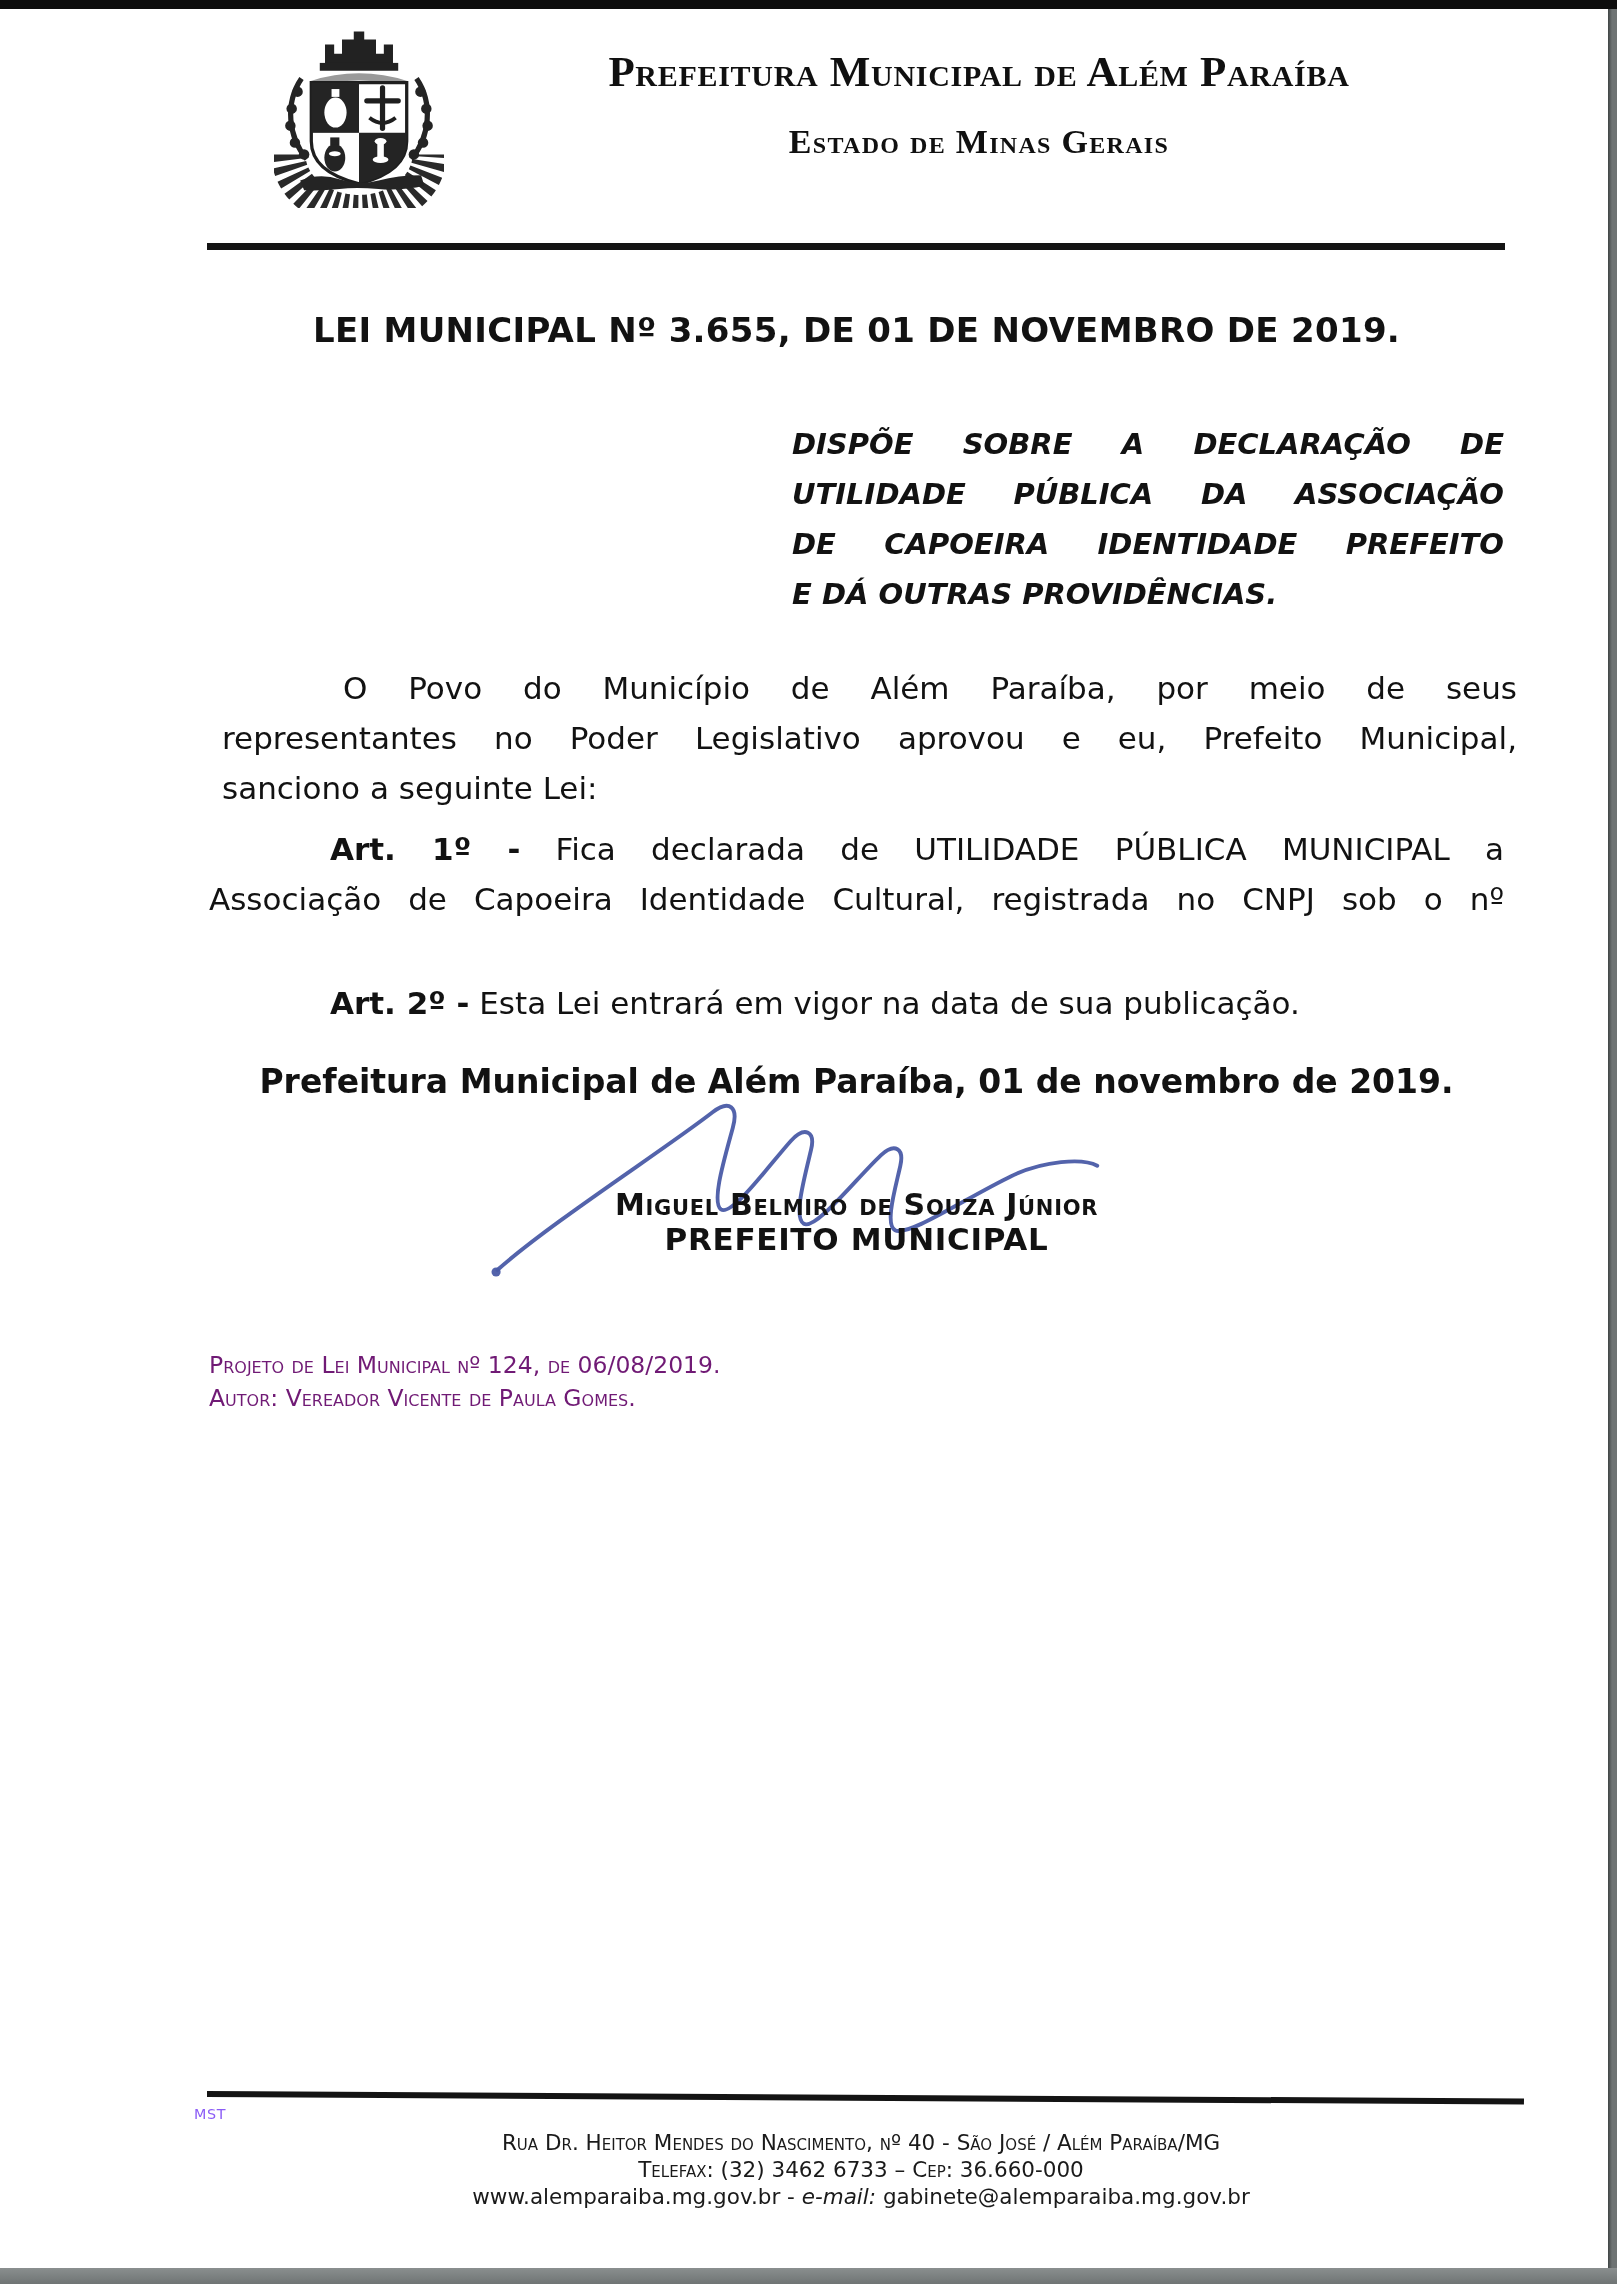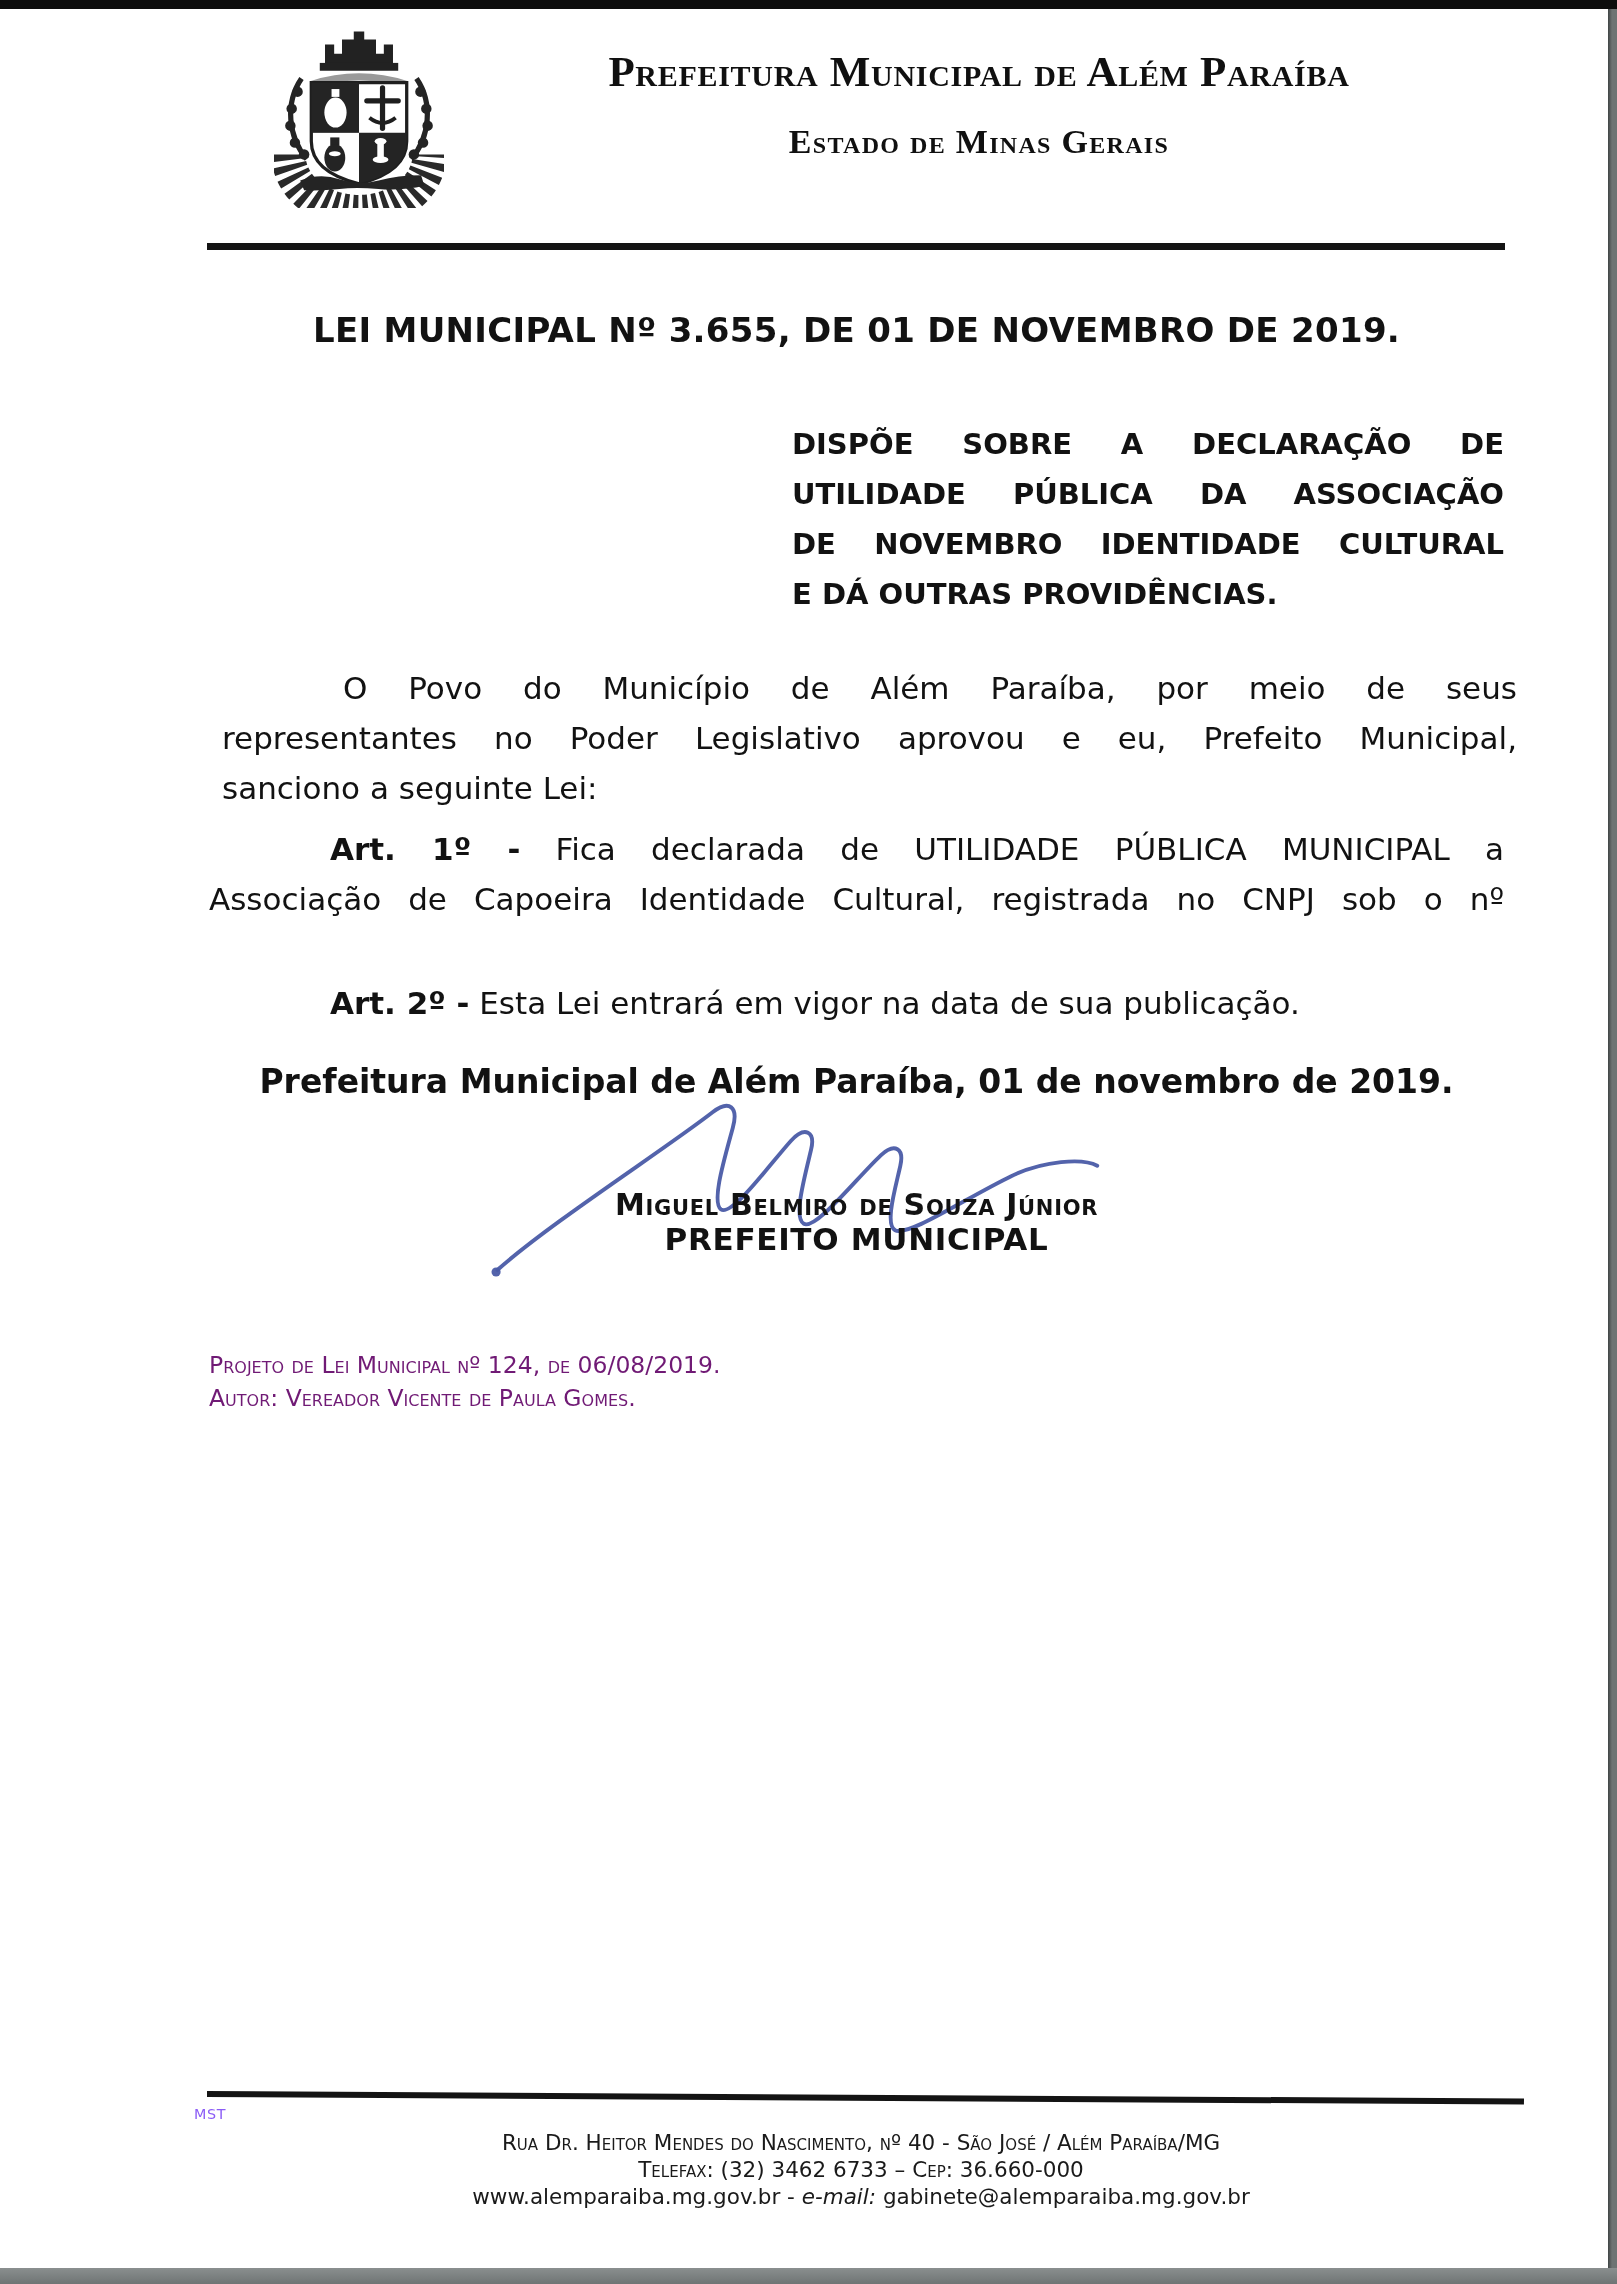--- a/index.html
+++ b/index.html
@@ -23,21 +23,21 @@
   .org2{font-weight:700;font-size:34px;line-height:39px;letter-spacing:1.3px;margin-top:25.4px;}
   .rule{position:absolute;background:#141414;}
   .rule-top{left:207px;top:243px;width:1298px;height:6.5px;}
   .rule-bottom{left:207px;top:2091px;width:1317px;height:5.9px;
     transform:rotate(0.33deg);transform-origin:left center;}
 
   
   .law-title{position:absolute;left:209px;top:311px;width:1295px;text-align:center;
     font-weight:700;font-size:34px;line-height:39px;letter-spacing:0.3px;}
   .ementa{position:absolute;left:792px;top:419px;width:712px;
-    font-weight:700;font-size:29px;line-height:50px;}
+    font-weight:700;font-size:29px;line-height:50px;font-style:italic;}
   .para{position:absolute;left:209px;width:1295px;font-size:31px;line-height:50px;}
   .preamble{top:663px;margin-left:13px;}
   .art1{top:824px;}
   .art2{top:978px;}
   .jline{text-align:justify;text-align-last:justify;}
   .indent{padding-left:121px;}
   .b{font-weight:700;}
   .dateline{position:absolute;left:209px;top:1062px;width:1295px;text-align:center;
     font-weight:700;font-size:33px;line-height:39px;}
 
@@ -123,21 +123,21 @@
     <div class="org1">Prefeitura Municipal de Além Paraíba</div>
     <div class="org2">Estado de Minas Gerais</div>
   </div>
   <div class="rule rule-top"></div>
 
   <div class="law-title">LEI MUNICIPAL Nº 3.655, DE 01 DE NOVEMBRO DE 2019.</div>
 
   <div class="ementa">
     <div class="jline">DISPÕE SOBRE A DECLARAÇÃO DE</div>
     <div class="jline">UTILIDADE PÚBLICA DA ASSOCIAÇÃO</div>
-    <div class="jline">DE NOVEMBRO IDENTIDADE CULTURAL</div>
+    <div class="jline">DE CAPOEIRA IDENTIDADE PREFEITO</div>
     <div>E DÁ OUTRAS PROVIDÊNCIAS.</div>
   </div>
 
   <div class="para preamble">
     <div class="jline indent">O Povo do Município de Além Paraíba, por meio de seus</div>
     <div class="jline">representantes no Poder Legislativo aprovou e eu, Prefeito Municipal,</div>
     <div>sanciono a seguinte Lei:</div>
   </div>
 
   <div class="para art1">

